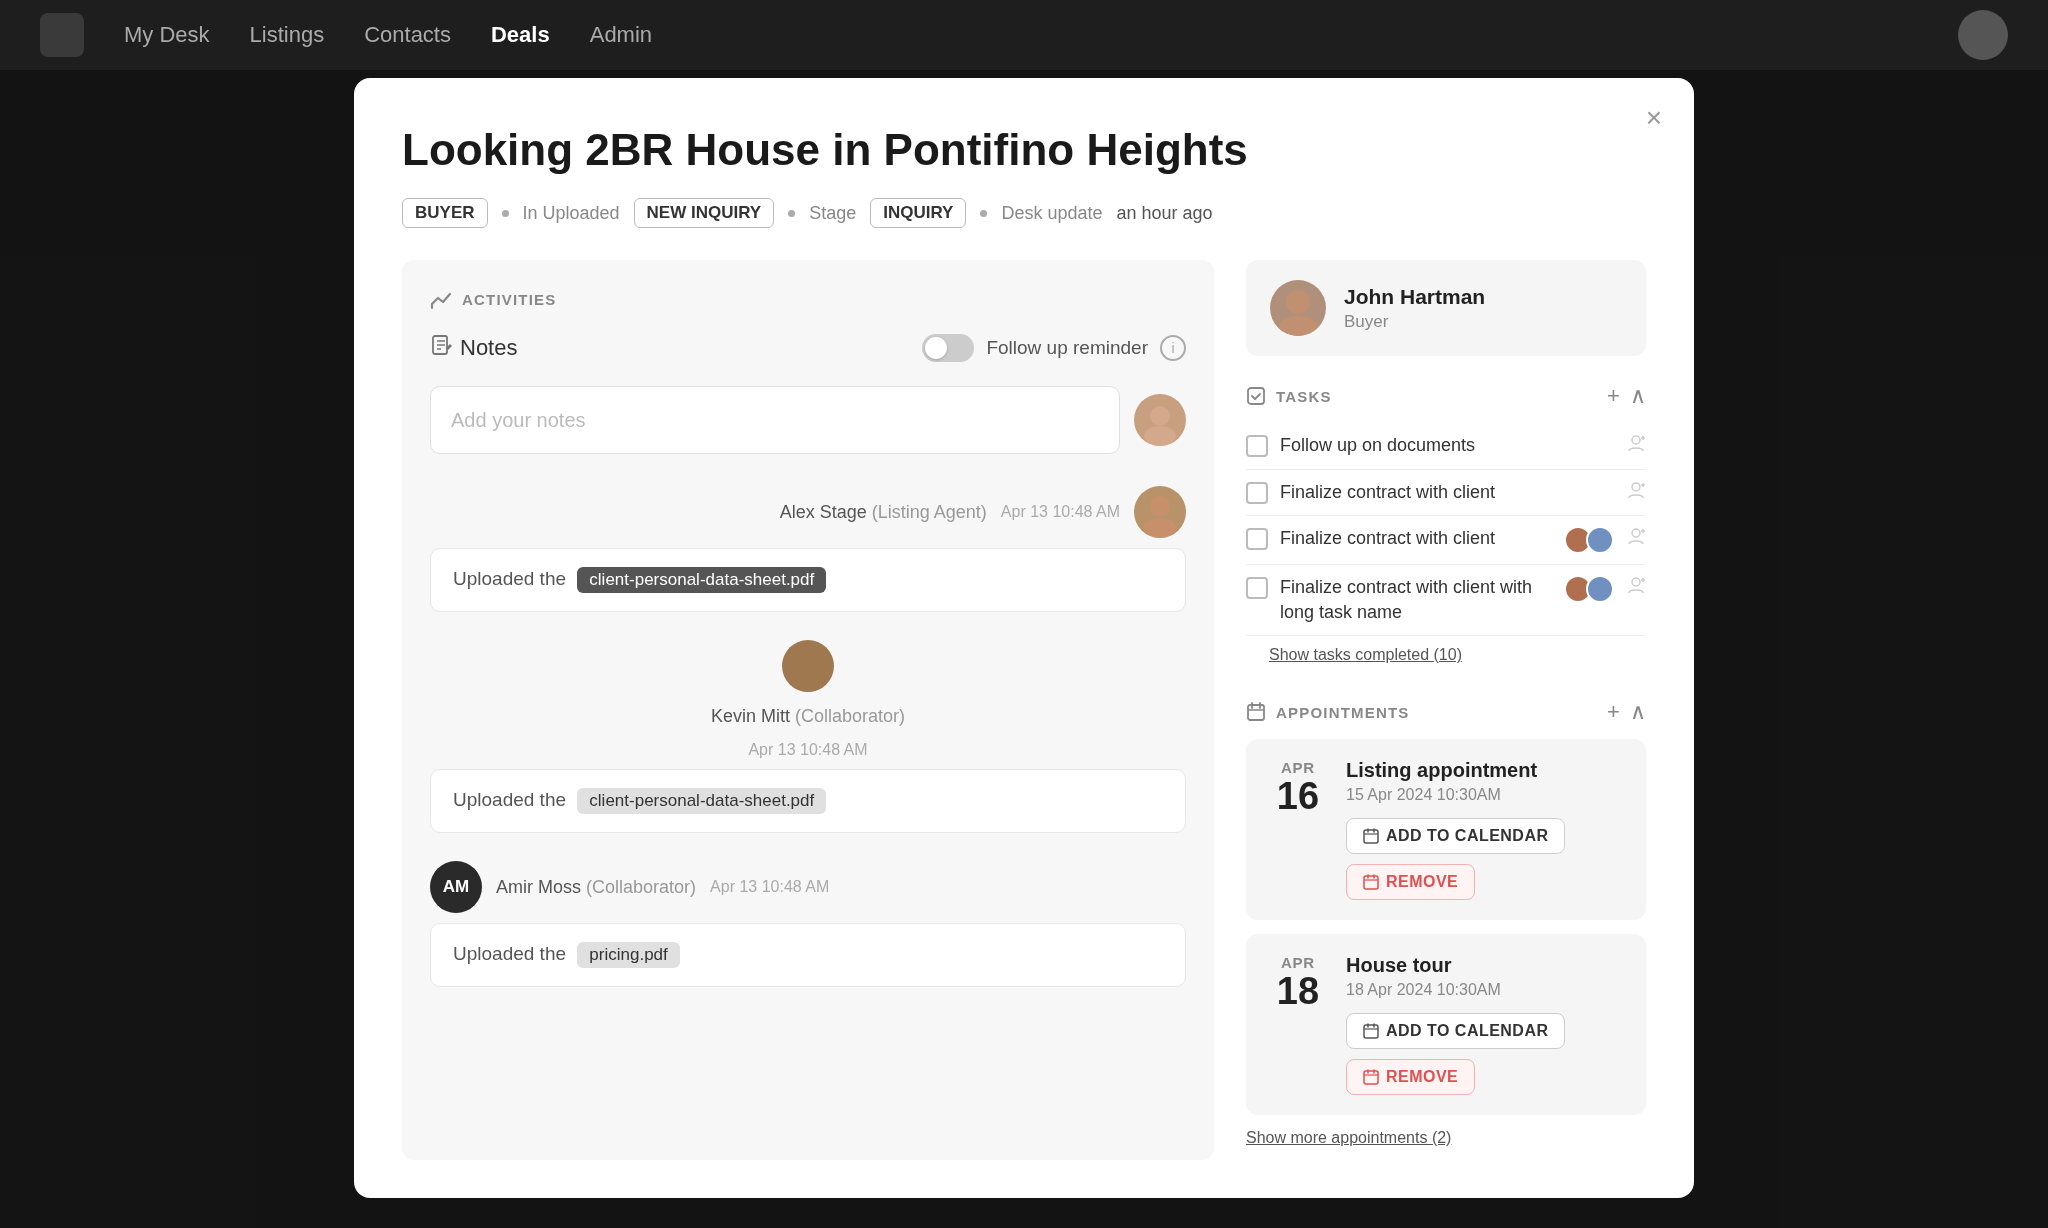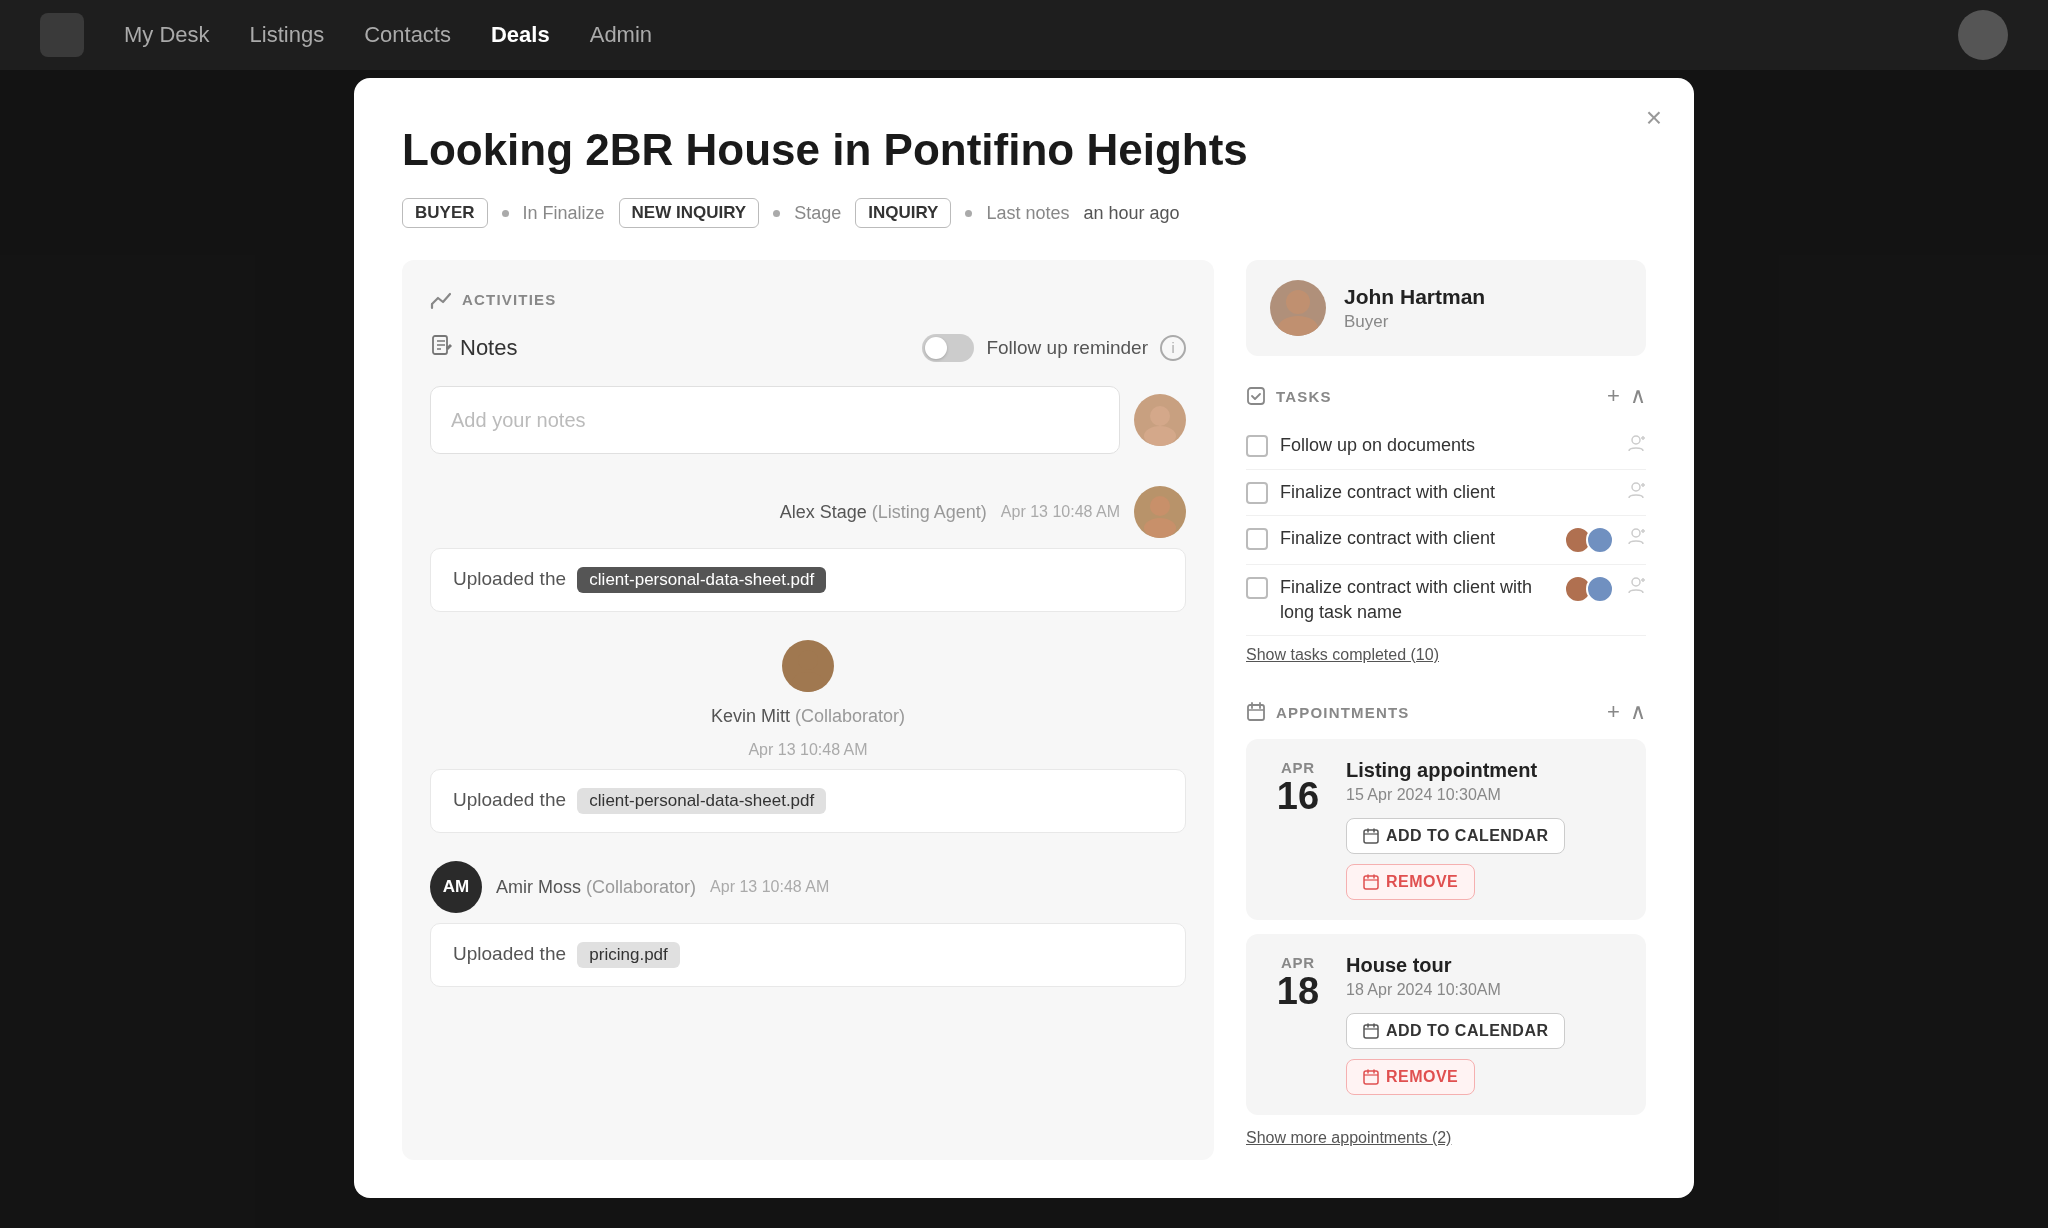--- a/index.html
+++ b/index.html
@@ -388,20 +388,21 @@
     .task-avatar.a1 { background: #b07050; }
     .task-avatar.a2 { background: #7090c0; }
 
     .show-tasks-link {
       font-size: 16px;
       color: #555;
       text-decoration: underline;
       cursor: pointer;
       display: block;
       margin-top: 10px;
+      margin-left: 23px;
     }
 
     
     .appointment-card {
       background: #f5f5f5;
       border-radius: 12px;
       padding: 20px 22px;
       display: flex;
       gap: 18px;
       margin-bottom: 14px;
@@ -496,27 +497,27 @@
 <div class="backdrop"></div>
 
 <div class="modal">
   <button class="modal-close">×</button>
 
   <h1 class="modal-title">Looking 2BR House in Pontifino Heights</h1>
 
   <div class="modal-meta">
     <span class="badge">BUYER</span>
     <span class="dot"></span>
-    <span class="meta-label">In Finalize</span>
+    <span class="meta-label">In Uploaded</span>
     <span class="badge">NEW INQUIRY</span>
     <span class="dot"></span>
     <span class="meta-label">Stage</span>
     <span class="badge">INQUIRY</span>
     <span class="dot"></span>
-    <span class="meta-label">Last notes</span>
+    <span class="meta-label">Desk update</span>
     <span class="meta-value">an hour ago</span>
   </div>
 
   <div class="modal-body">
 
     <div class="left-panel">
       <div class="activities-header">
         <svg width="22" height="22" viewBox="0 0 22 22" fill="none">
           <polyline points="2,16 8,10 13,14 20,6" stroke="#888" stroke-width="2.2" fill="none" stroke-linecap="round" stroke-linejoin="round"></polyline>
           <line x1="2" y1="16" x2="2" y2="20" stroke="#888" stroke-width="2.2" stroke-linecap="round"></line>

